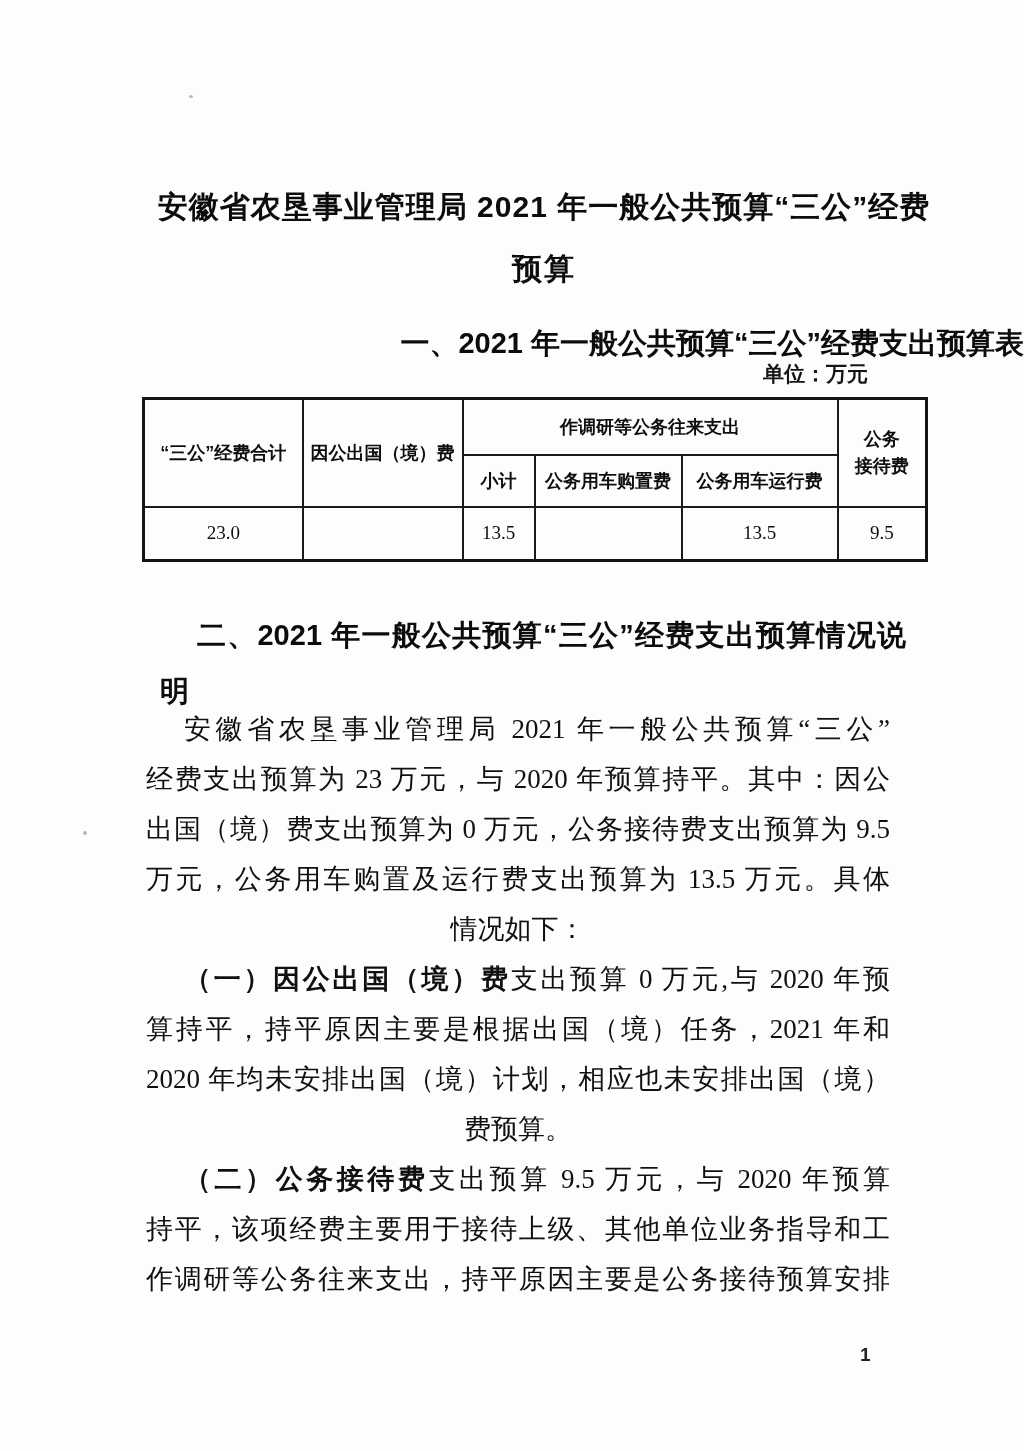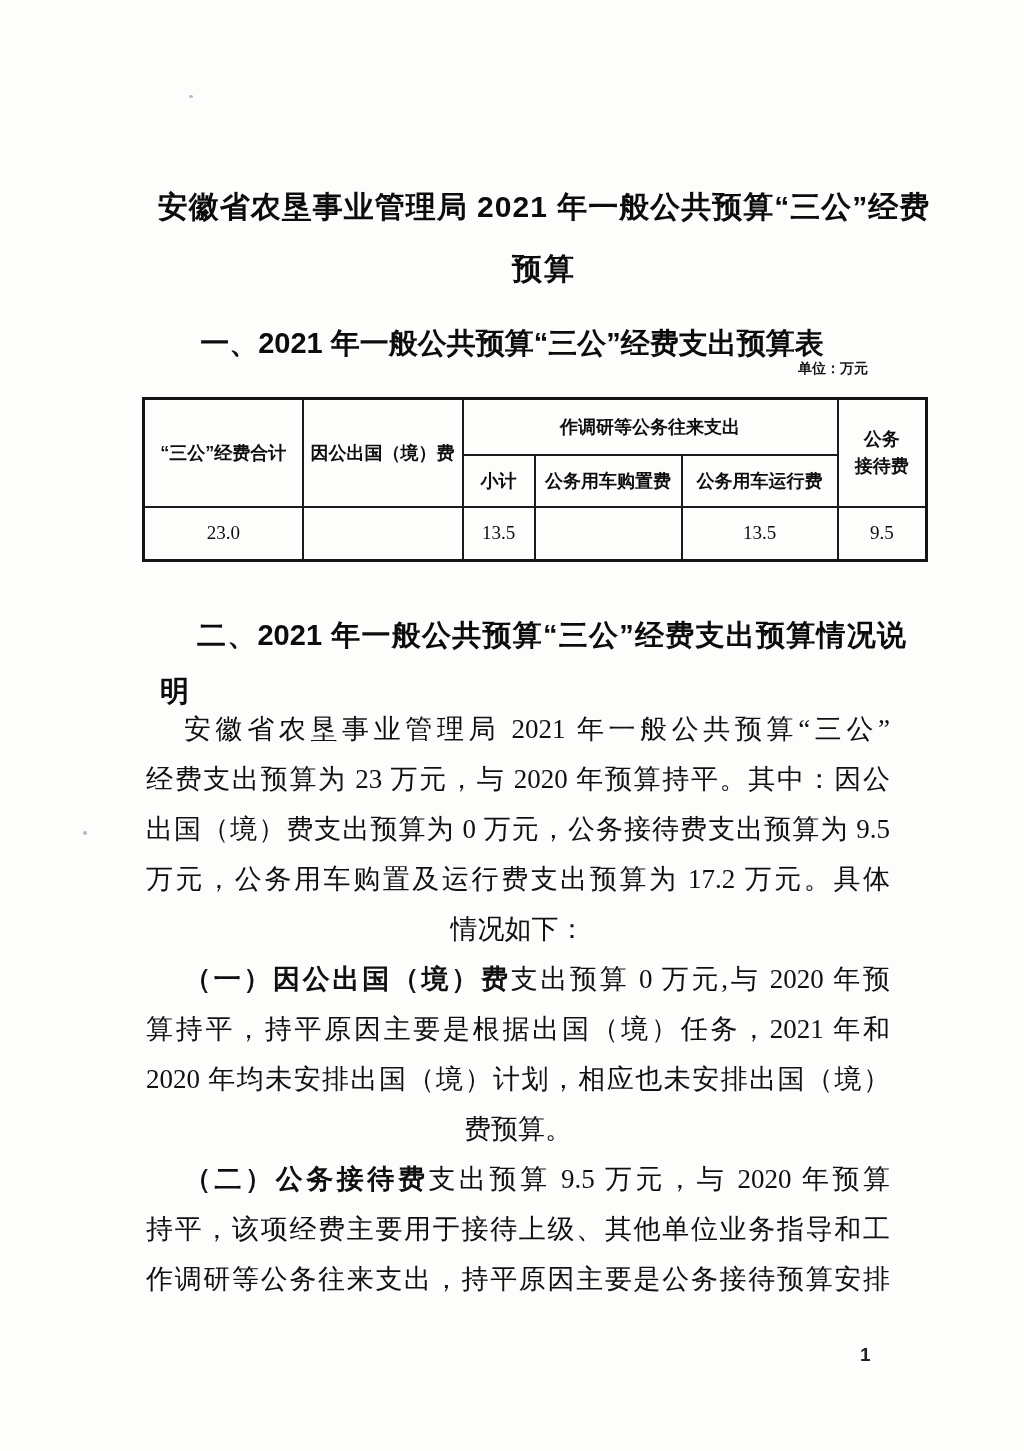--- a/index.html
+++ b/index.html
@@ -32,32 +32,32 @@
     display: block;
     margin-top: 16px;
     letter-spacing: 2px;
   }
 
   
   .h1-heading {
     position: absolute;
     left: 0; top: 324px;
     width: 1024px;
-    text-align: center;
+    text-align: right;
     font-family: "Liberation Sans", "DejaVu Sans", sans-serif;
     font-weight: bold;
     font-size: 29px;
     color: #0c0c0c;
   }
   .unit-label {
     position: absolute;
     right: 156px; top: 360px;
     font-family: "Liberation Sans", "DejaVu Sans", sans-serif;
     font-weight: bold;
-    font-size: 14px;
+    font-size: 21px;
     color: #141414;
   }
   .h2-heading {
     position: absolute;
     left: 160px; top: 607px;
     width: 746px;
     font-family: "Liberation Sans", "DejaVu Sans", sans-serif;
     font-weight: bold;
     font-size: 29px;
     color: #0c0c0c;
@@ -191,21 +191,21 @@
     <span class="hline just ind">二、2021 年一般公共预算“三公”经费支出预算情况说</span>
     <span class="hline">明</span>
   </div>
 
   <div class="body-text">
 
     <div>
       <span class="line ind">安徽省农垦事业管理局 2021 年一般公共预算“三公”</span>
       <span class="line">经费支出预算为 23 万元，与 2020 年预算持平。其中：因公</span>
       <span class="line">出国（境）费支出预算为 0 万元，公务接待费支出预算为 9.5</span>
-      <span class="line">万元，公务用车购置及运行费支出预算为 17.2 万元。具体</span>
+      <span class="line">万元，公务用车购置及运行费支出预算为 13.5 万元。具体</span>
       <span class="line short">情况如下：</span>
     </div>
 
     <div>
       <span class="line ind"><b class="b">（一）因公出国（境）费</b><span>支出预算 0 万元,与 2020 年预</span></span>
       <span class="line">算持平，持平原因主要是根据出国（境）任务，2021 年和</span>
       <span class="line">2020 年均未安排出国（境）计划，相应也未安排出国（境）</span>
       <span class="line short">费预算。</span>
     </div>
 

